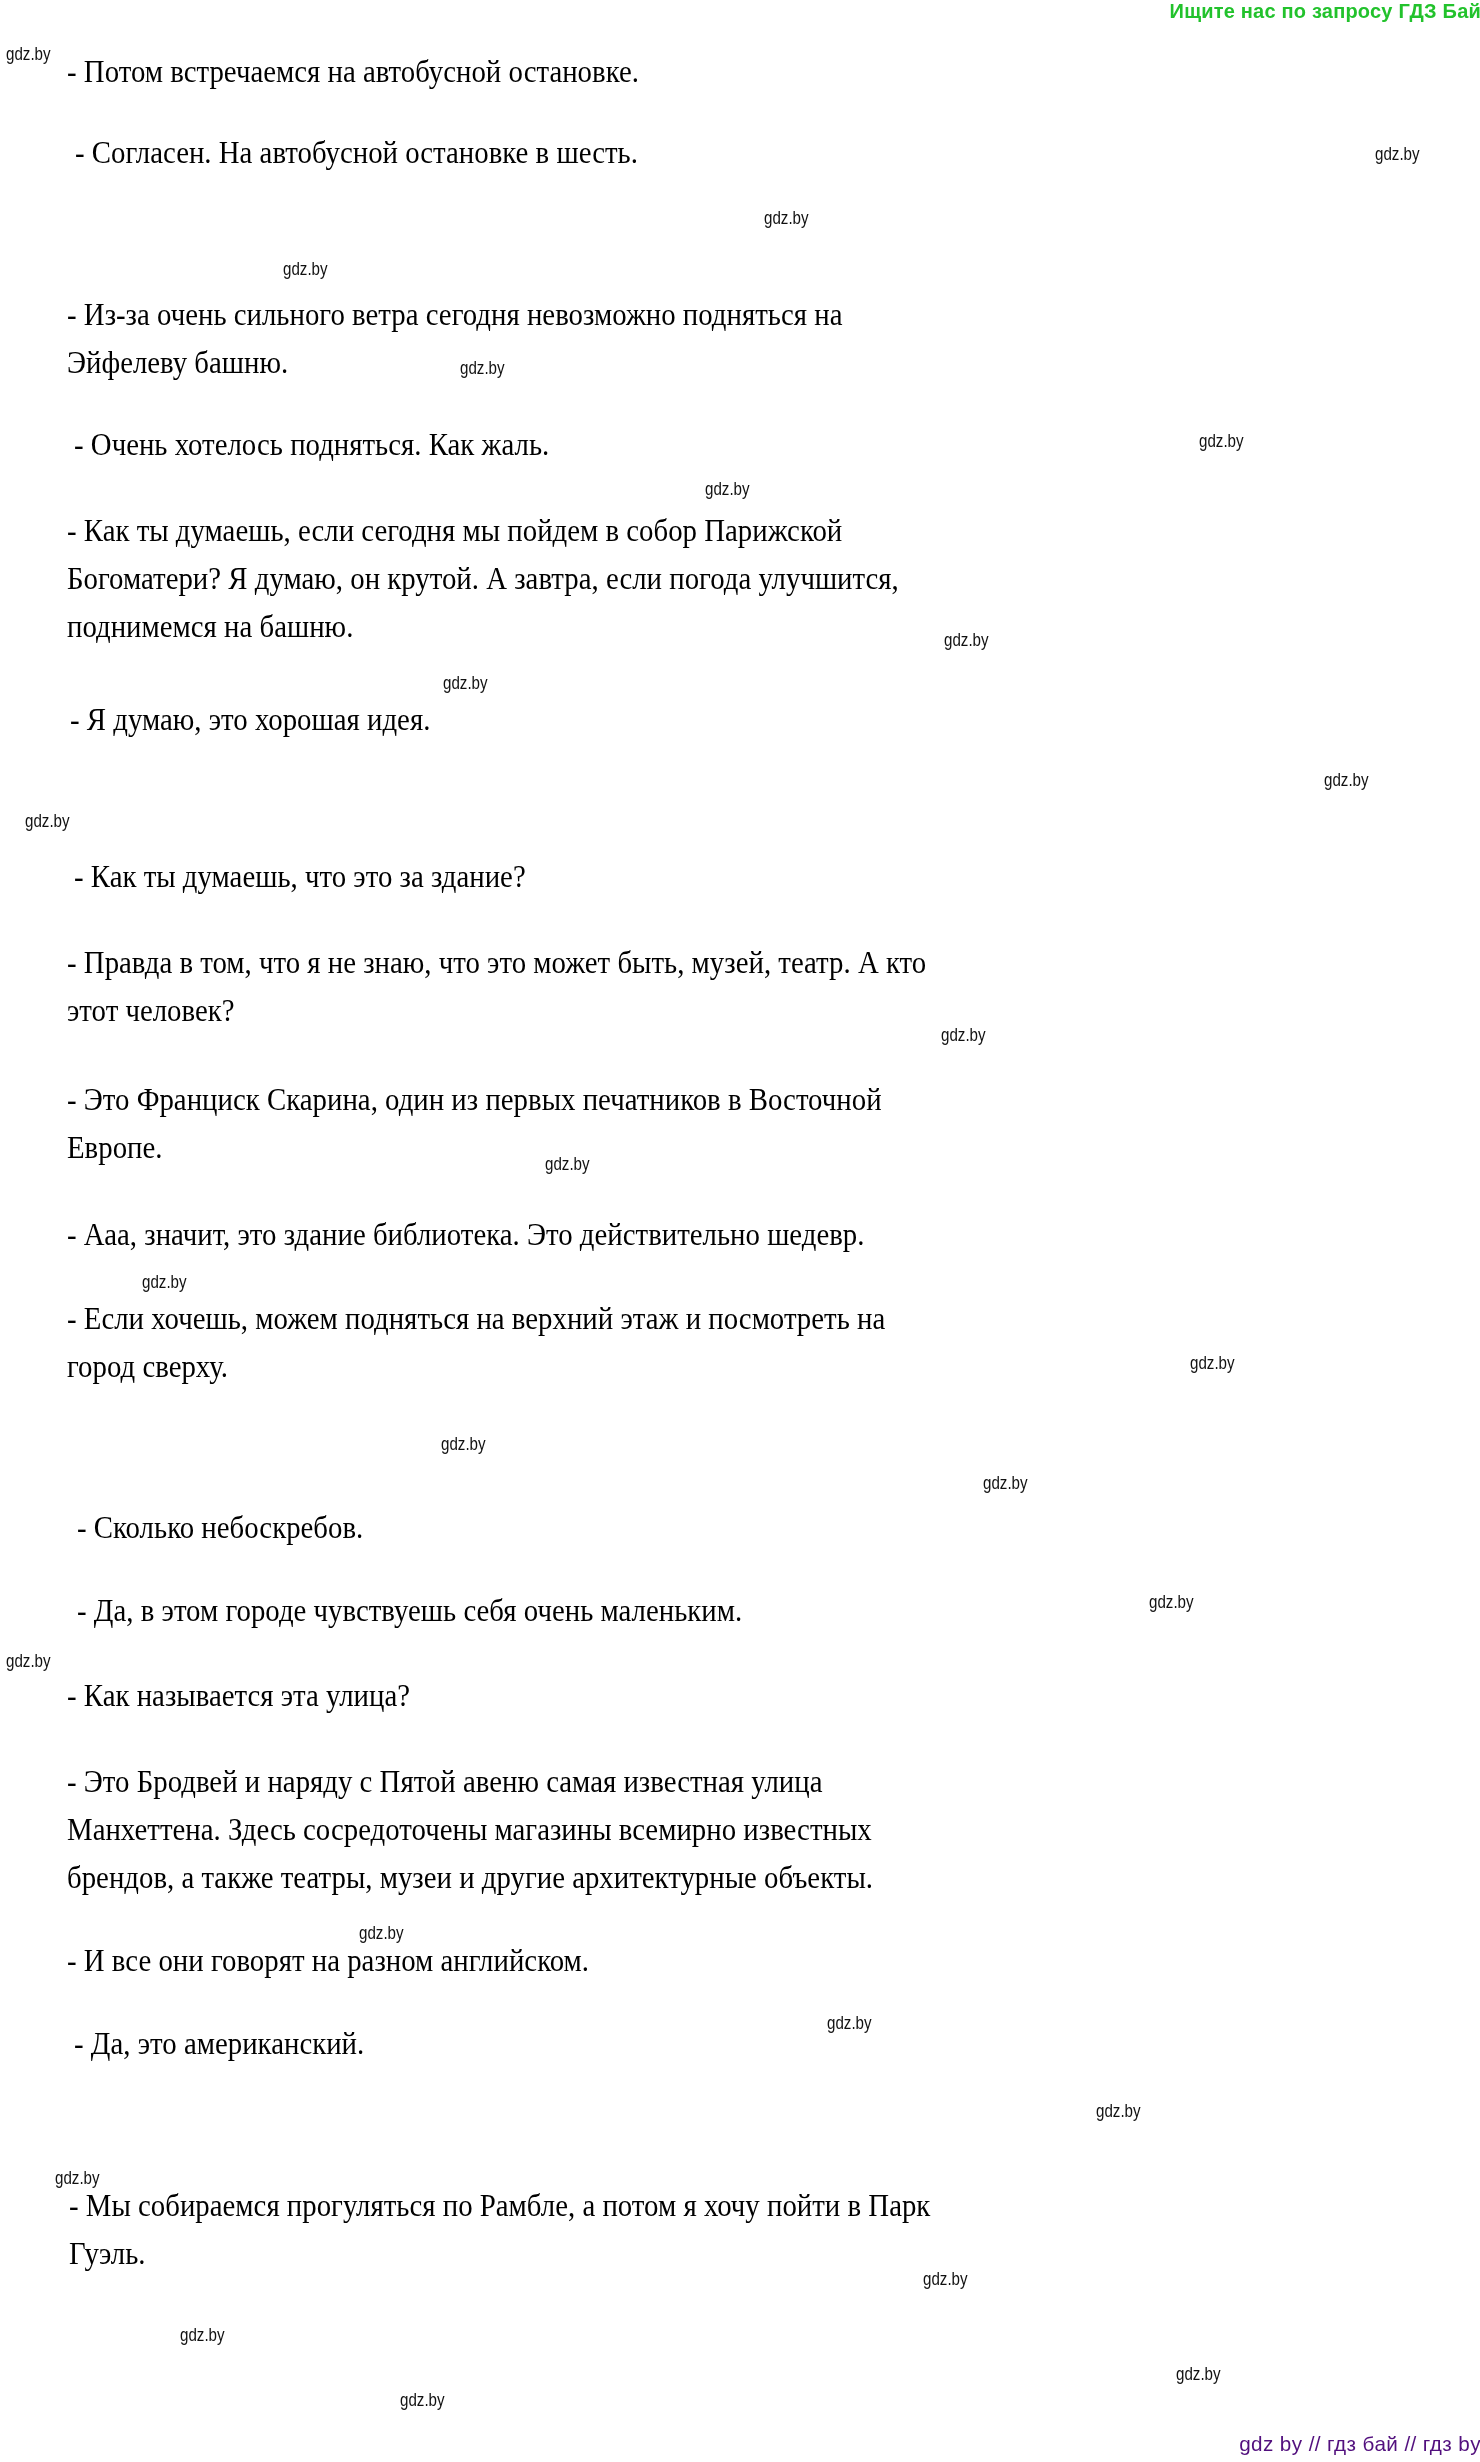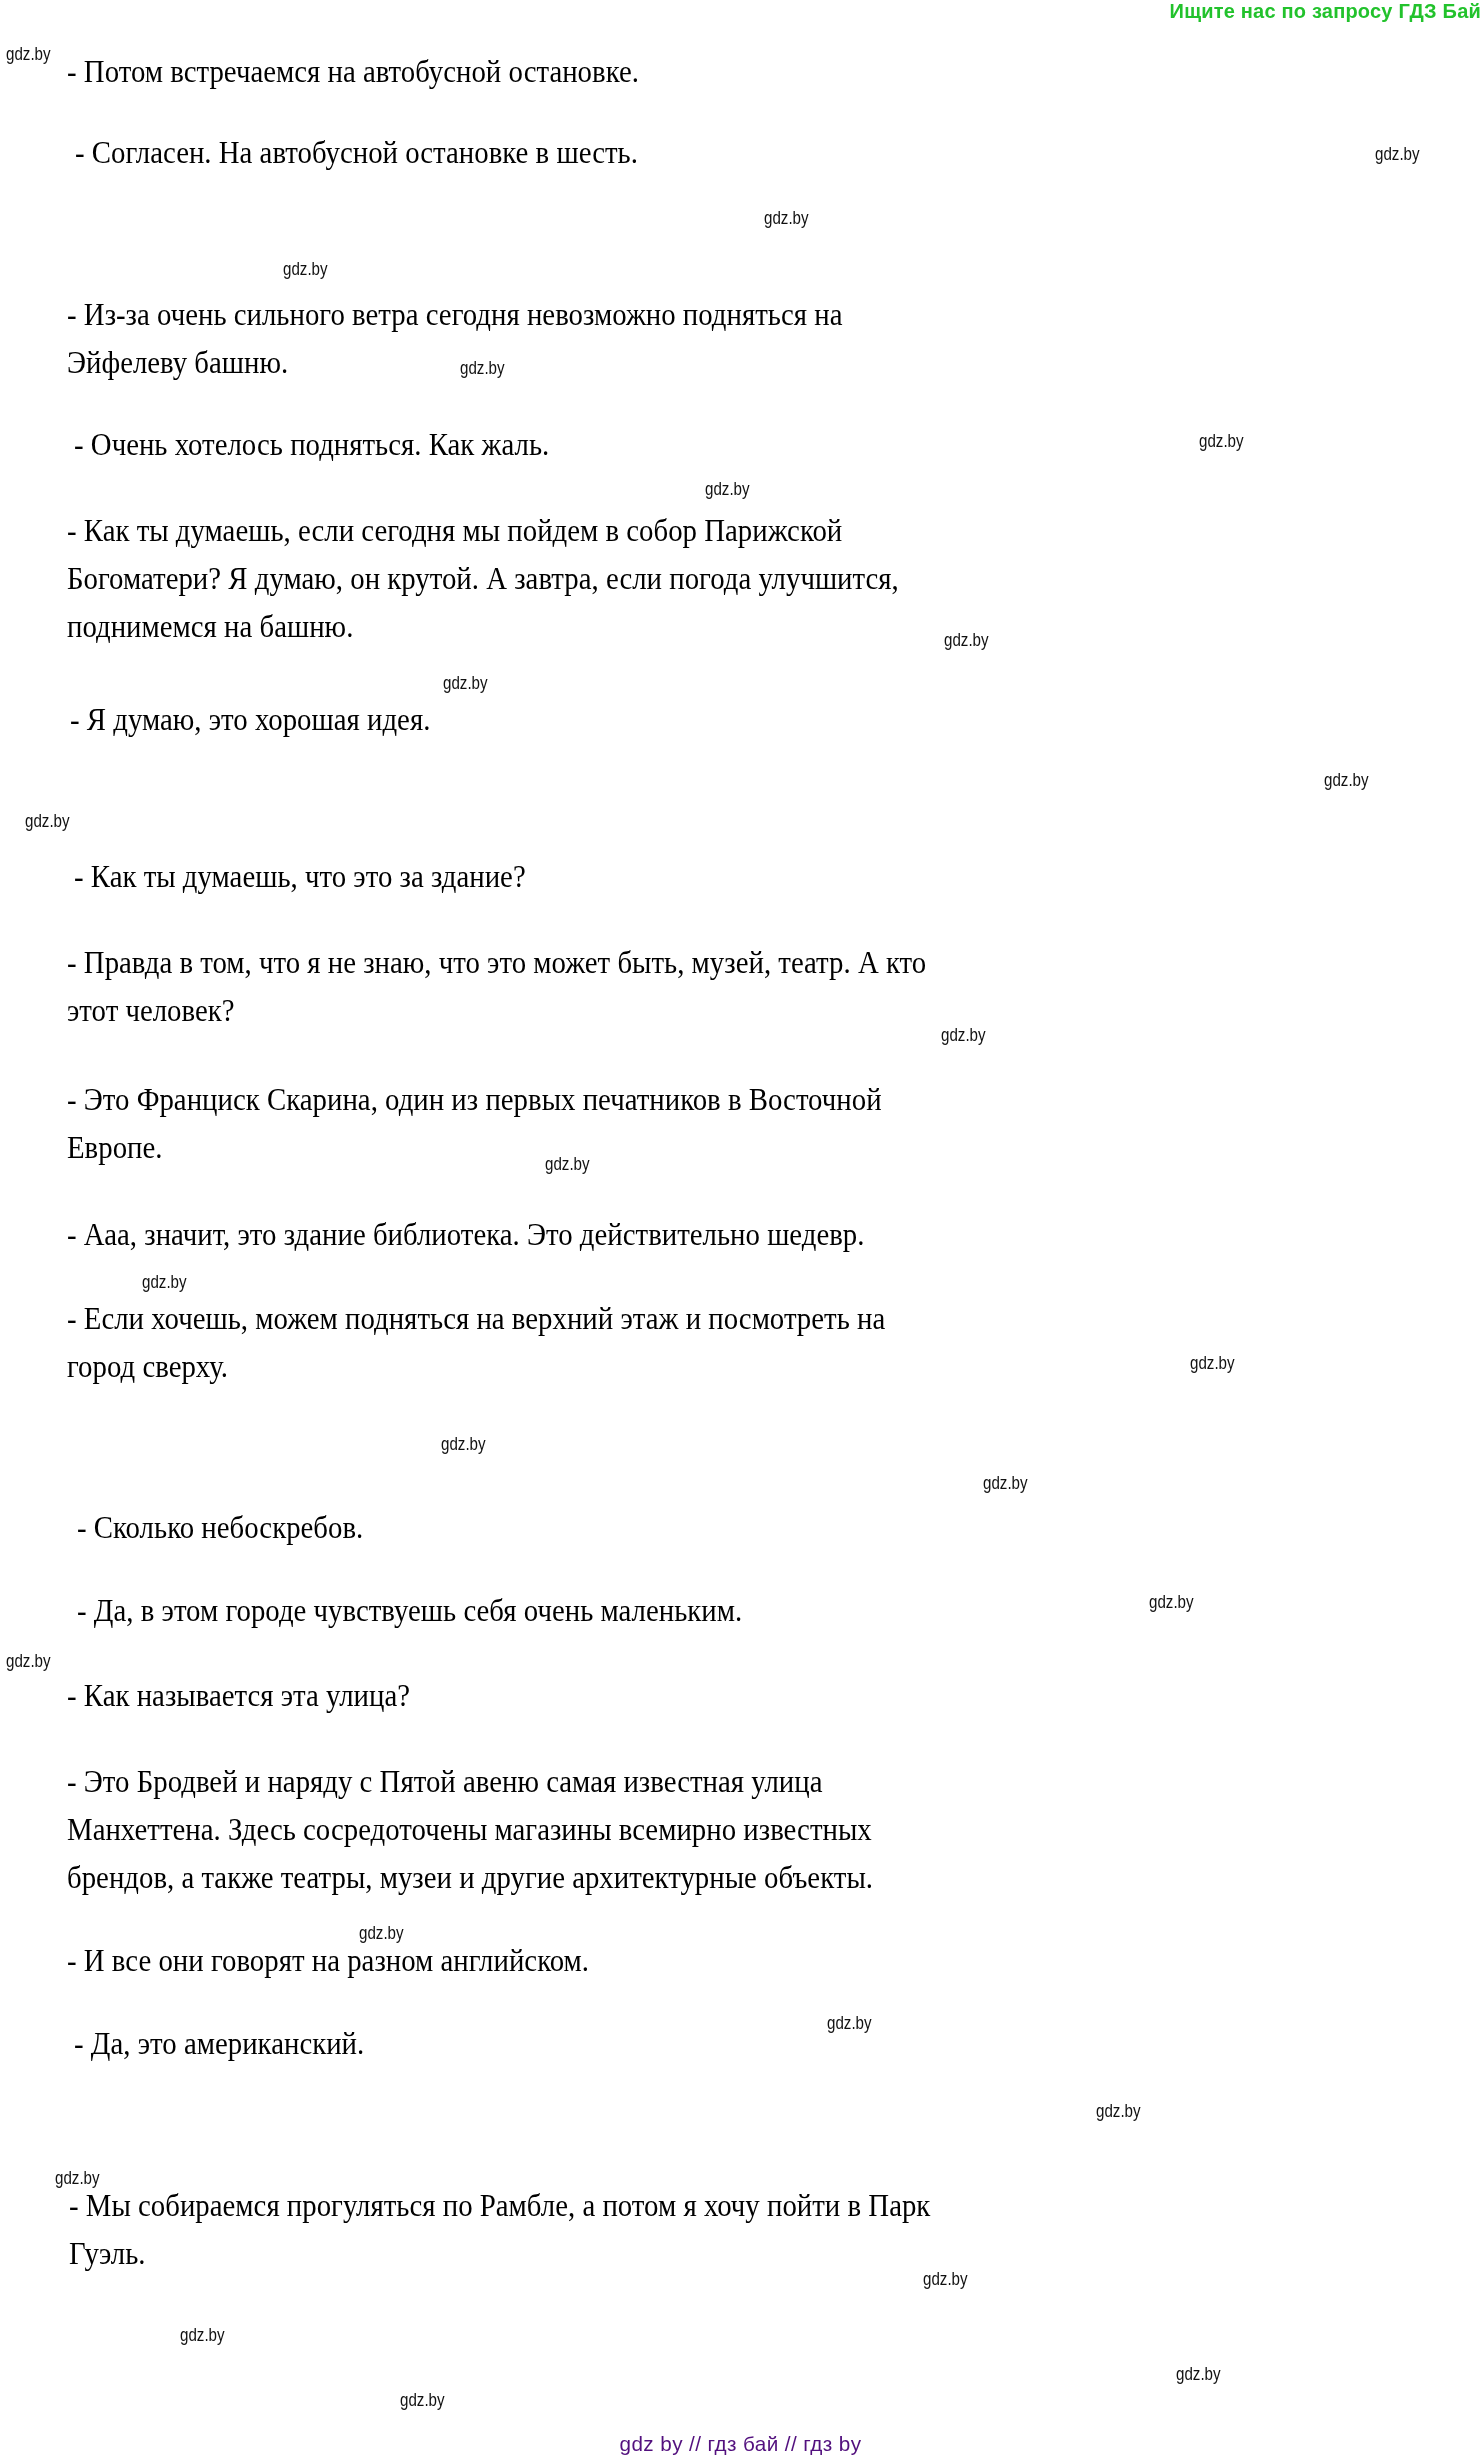--- a/index.html
+++ b/index.html
@@ -30,21 +30,21 @@
     letter-spacing: 0.2px;
     white-space: nowrap;
   }
 
   
   .site-footer {
     position: absolute;
     bottom: 6.1px;
     left: 0;
     width: 1481px;
-    text-align: center;
+    text-align: right;
     color: #52107e;
     font-family: "Liberation Sans", "DejaVu Sans", sans-serif;
     font-size: 20.7px;
     letter-spacing: 0.4px;
     white-space: nowrap;
   }
 
   
   .para {
     position: absolute;

